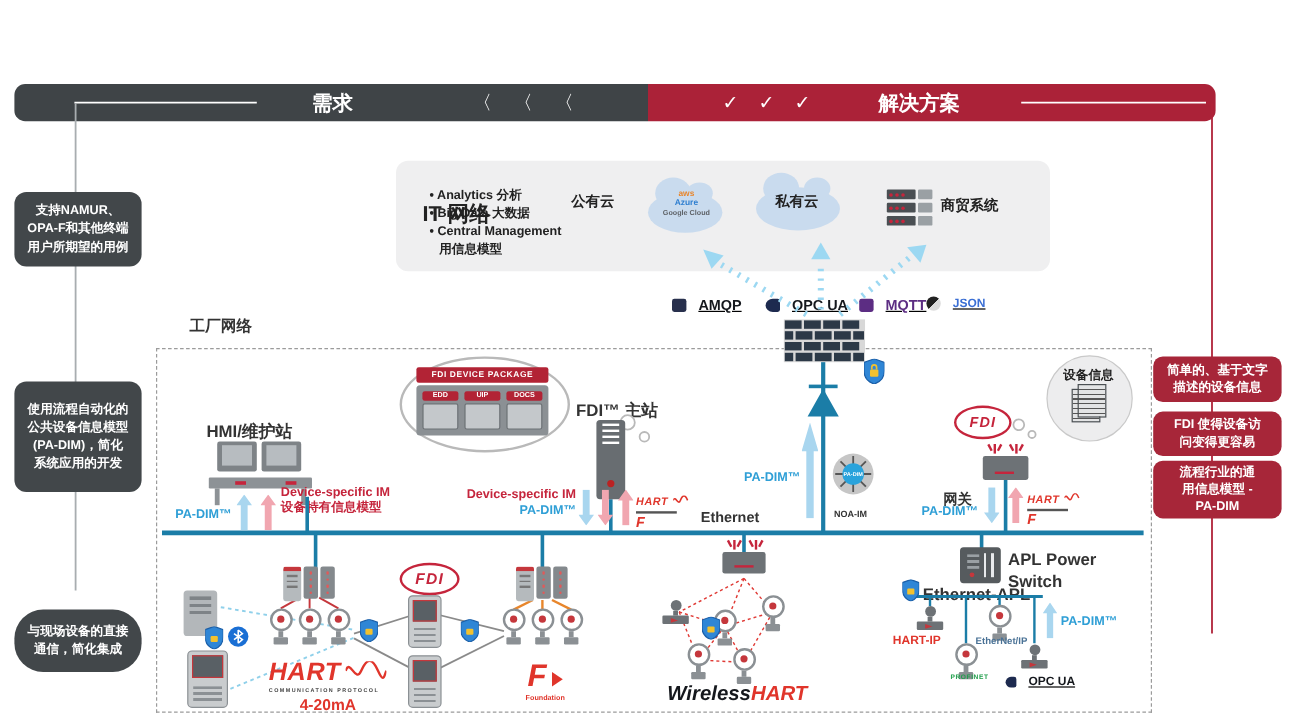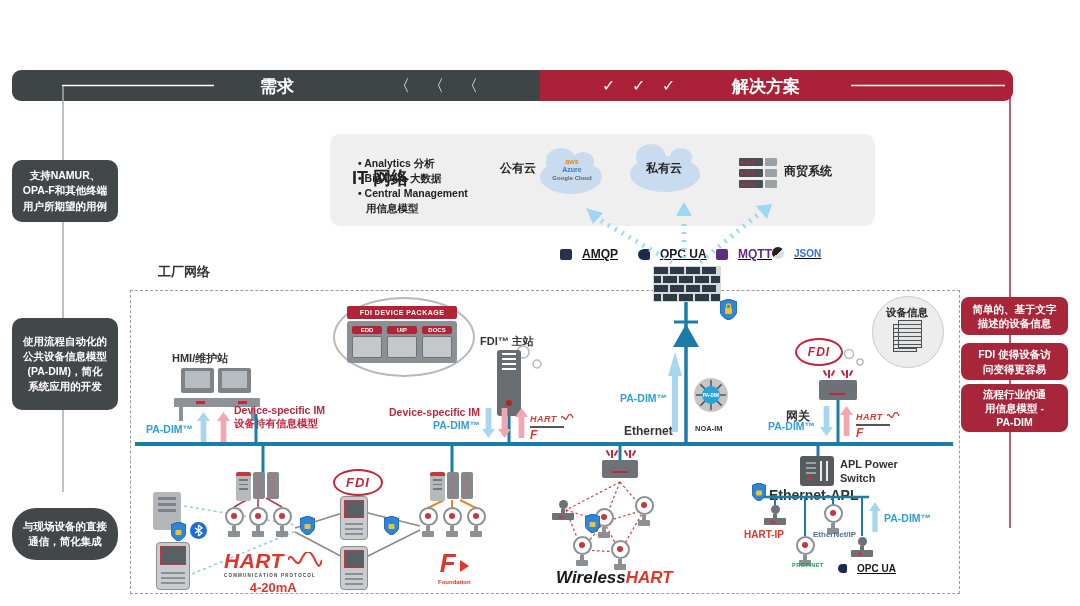--- a/index.html
+++ b/index.html
@@ -34,21 +34,21 @@
   .proto b{font-size:12px;color:#15181d;}
   
   .factory{left:130px;top:290px;width:828px;height:302px;border:1.6px dashed #9b9b9b;}
   .seclabel{font-size:13px;font-weight:800;color:#333;}
   
   .aru{clip-path:polygon(50% 0,100% 30%,72% 30%,72% 100%,28% 100%,28% 30%,0 30%);}
   .ard{clip-path:polygon(50% 100%,0 70%,28% 70%,28% 0,72% 0,72% 70%,100% 70%);}
   .blue{background:#a9d6ef;} .pink{background:#f1a6b0;}
   .padim{color:#2f9fd6;font-weight:800;font-size:10.5px;}
   .redtxt{color:#c5253c;font-weight:800;font-size:10.5px;line-height:1.2;}
-  .lbl{font-size:11px;font-weight:800;color:#333;}
+  .lbl{font-size:14px;font-weight:800;color:#333;}
   
   .monitor{width:33px;height:25px;background:#7e8387;border-radius:2px;}
   .monitor i{position:absolute;left:4px;top:3px;right:4px;bottom:5px;background:#b7bcc0;}
   .desktop{width:86px;height:9px;background:#8d9296;border-radius:1px;}
   .deskleg{width:4px;height:14px;background:#8d9296;}
   .reddash{width:9px;height:3px;background:#c5253c;}
   .tower{width:24px;height:66px;background:#686d71;border-radius:3px;}
   .tower i{display:block;width:14px;height:2px;background:#fff;margin:3px auto 0;}
   .tower u{position:absolute;left:9px;bottom:10px;width:6px;height:6px;background:#b22;border-radius:50%;}
   .fdioval{border:2.5px solid #c5253c;border-radius:50%;color:#c5253c;font-weight:900;font-style:italic;display:flex;align-items:center;justify-content:center;letter-spacing:1px;background:#fff;}
@@ -204,21 +204,21 @@
 用信息模型 -
 PA-DIM</div>
 
   <div class="abs itbox"></div>
   <div class="abs it-title" style="left:352px;top:140px;">IT 网络</div>
   <div class="abs it-li" style="left:358px;top:156px;">• Analytics 分析</div>
   <div class="abs it-li" style="left:358px;top:171px;">• Big Data 大数据</div>
   <div class="abs it-li" style="left:358px;top:186px;">• Central Management</div>
   <div class="abs it-li" style="left:366px;top:201px;">用信息模型</div>
 
-  <div class="abs cloud-label" style="left:500px;top:160px;text-align:center;">公有云</div>
+  <div class="abs cloud-label" style="left:476px;top:160px;text-align:center;">公有云</div>
   <div class="abs cloud" style="left:540px;top:160px;width:62px;height:34px;"></div>
   <div class="abs" style="left:548px;top:158px;width:48px;z-index:2;">
     <div class="prov" style="font-size:7px;color:#e8862c;">aws</div>
     <div class="prov" style="font-size:7px;color:#2f7fd0;">Azure</div>
     <div class="prov" style="font-size:6px;color:#5f6368;">Google Cloud</div>
   </div>
   <div class="abs cloud" style="left:630px;top:156px;width:70px;height:36px;"></div>
   <div class="abs cloud-label" style="left:646px;top:160px;z-index:2;">私有云</div>
 
   <div class="abs" style="left:739px;top:158px;">
@@ -365,21 +365,21 @@
   <div class="abs aru pink" style="left:515px;top:408px;width:13px;height:30px;z-index:2;"></div>
   <div class="abs" style="left:530px;top:408px;z-index:2;">
     <span class="hartlogo mini">HART</span>
     <svg width="14" height="8">
         <path d="M0,4 C2,-1 4,9 6,4 S10,-1 12,4" fill="none" stroke="#e0352b" stroke-width="1.3"></path>
       </svg>
     <div style="height:1.5px;background:#555;width:34px;"></div>
     <div class="fico" style="font-size:12px;">F</div>
   </div>
 
-  <div class="abs" style="left:584px;top:424px;font-size:12px;font-weight:800;color:#333;margin-left:40px;">Ethernet</div>
+  <div class="abs" style="left:584px;top:424px;font-size:12px;font-weight:800;color:#333;">Ethernet</div>
 
   <div class="abs fdioval" style="left:795px;top:338px;width:44px;height:24px;font-size:12px;z-index:2;">FDI</div>
   <div class="abs bubble" style="left:872px;top:296px;width:70px;height:70px;z-index:2;"></div>
   <div class="abs" style="left:880px;top:306px;width:54px;text-align:center;font-size:10.5px;font-weight:800;color:#222;z-index:3;">设备信息</div>
   <div class="abs doc" style="left:893px;top:324px;z-index:3;"></div>
   <div class="abs doc" style="left:898px;top:320px;z-index:3;"></div>
   <div class="abs lbl" style="left:786px;top:408px;font-size:12px;">网关</div>
   <div class="abs gw" style="left:819px;top:380px;z-index:2;">
       <i></i>
     </div>

